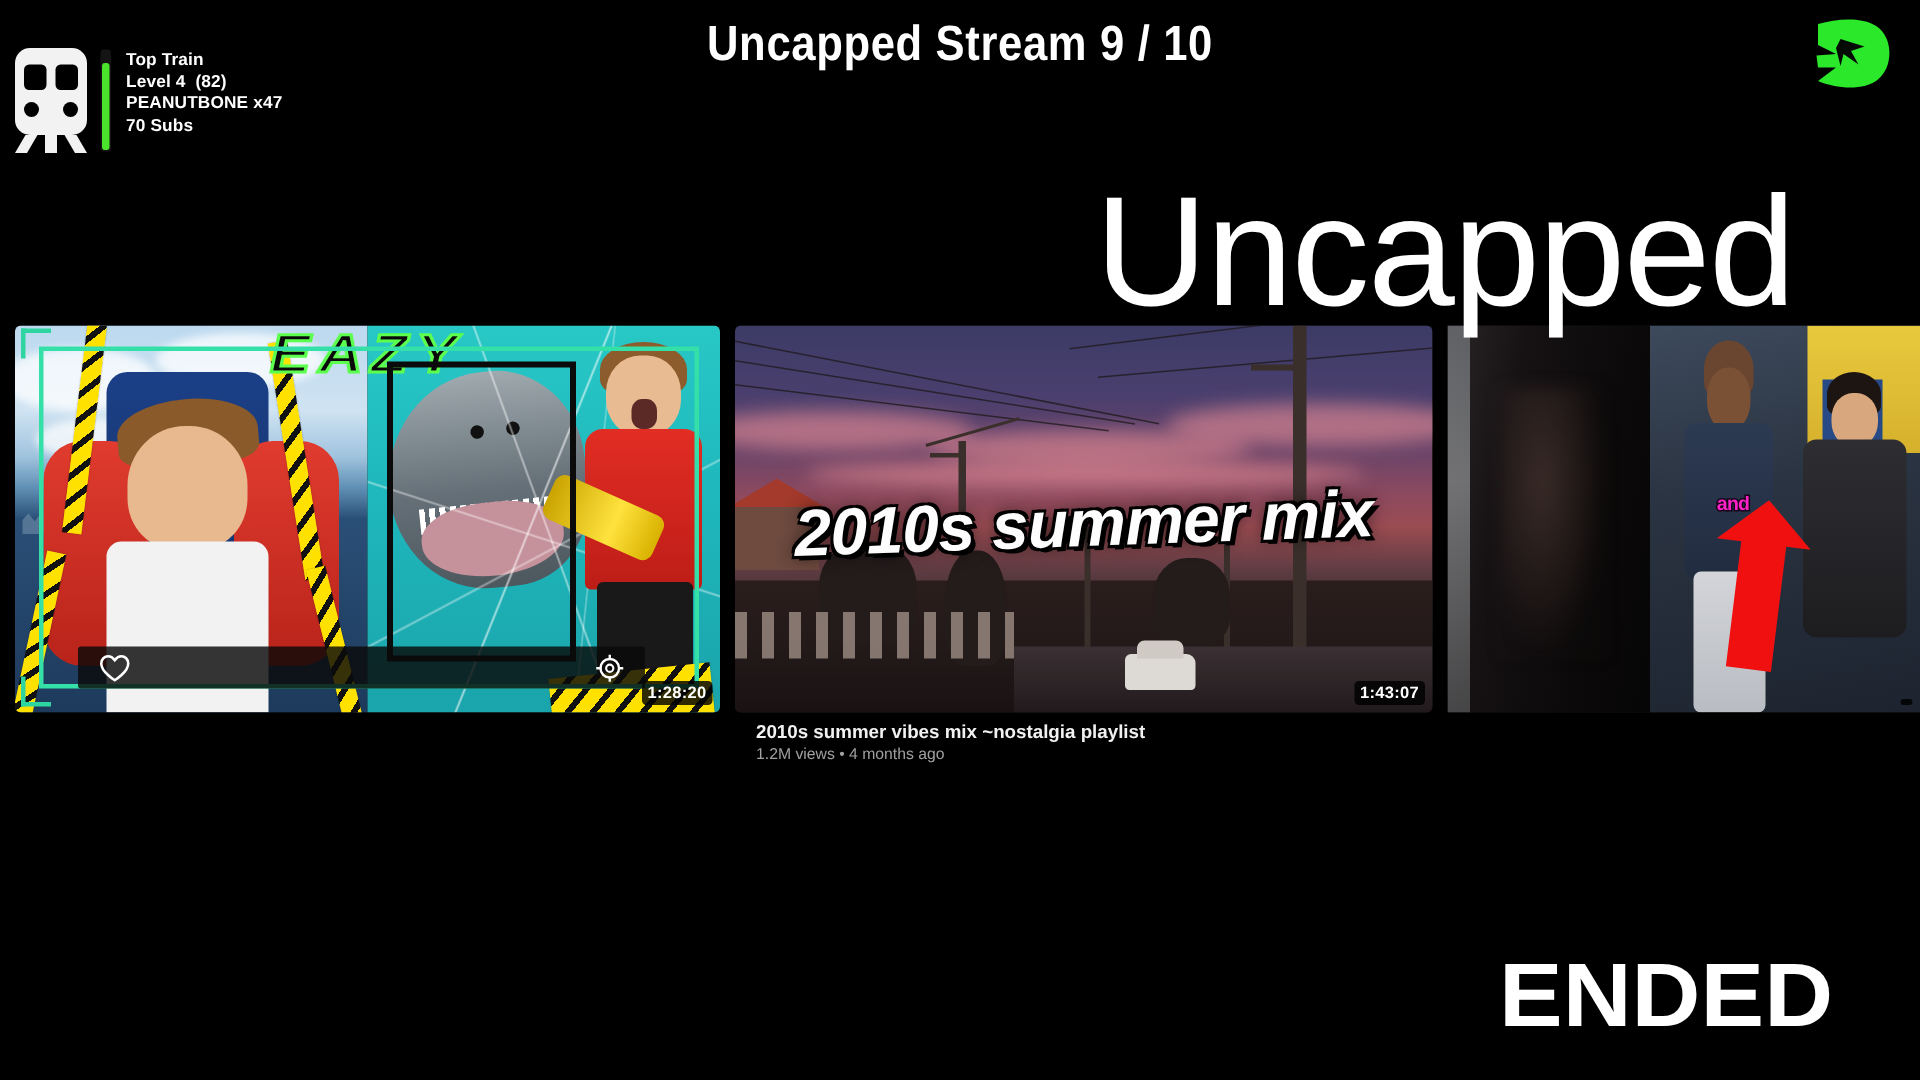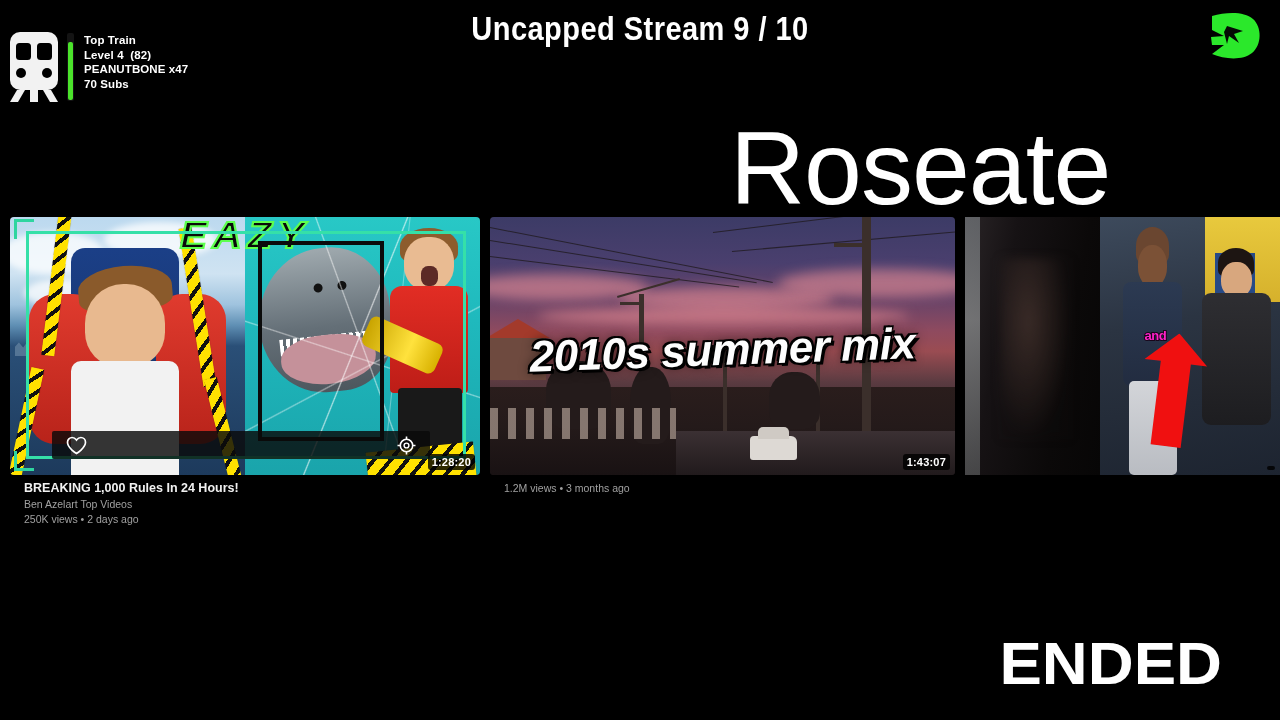--- a/index.html
+++ b/index.html
@@ -416,21 +416,21 @@
 
 <div id="stream-title">Uncapped Stream  9 / 10</div>
 
 <div id="brand-logo">
   <svg viewBox="0 0 60 54" xmlns="http://www.w3.org/2000/svg">
     <path fill="#2BE82B" d="M6 8c14-4 32-5 41 3 9 8 9 26-1 34C36 53 18 51 6 46l12-9H6l-1-8 13-1L6 22z"></path>
     <path fill="#040a04" d="M21 18l16 5-9 3 5 9-10-7-2 8-3-12z"></path>
   </svg>
 </div>
 
-<div id="sleeping-word">Roseate</div>
+<div id="sleeping-word">Uncapped</div>
 
 <div id="video-row">
 
   <div class="video-card" id="card1">
     <div class="thumb">
       <div class="rc-left">
         <div class="cloud" style="left:-4%;top:6%;width:44%;height:16%"></div>
         <div class="cloud" style="left:40%;top:2%;width:48%;height:14%"></div>
         <div class="cloud" style="left:6%;top:24%;width:34%;height:11%"></div>
         <div class="city"></div>
@@ -483,25 +483,20 @@
             <circle cx="9.5" cy="9.5" r="2.4" fill="none" stroke="#fff" stroke-width="1.4"></circle>
             <line x1="9.5" y1="0.5" x2="9.5" y2="4" stroke="#fff" stroke-width="1.6"></line>
             <line x1="9.5" y1="15" x2="9.5" y2="18.5" stroke="#fff" stroke-width="1.6"></line>
             <line x1="0.5" y1="9.5" x2="4" y2="9.5" stroke="#fff" stroke-width="1.6"></line>
             <line x1="15" y1="9.5" x2="18.5" y2="9.5" stroke="#fff" stroke-width="1.6"></line>
           </svg>
         </span>
       </div>
 
       <div class="duration">1:28:20</div>
-    </div>
-    <div class="meta">
-      <div class="v-title">BREAKING 1,000 Rules In 24 Hours!</div>
-      <div class="v-chan">Ben Azelart Top Videos</div>
-      <div class="v-stats">250K views • 2 days ago</div>
     </div>
   </div>
 
   <div class="video-card" id="card2">
     <div class="thumb">
       <div class="sky">
         <div class="pinkcloud" style="left:-6%;top:22%;width:40%;height:10%"></div>
         <div class="pinkcloud" style="left:28%;top:27%;width:46%;height:9%"></div>
         <div class="pinkcloud" style="left:62%;top:20%;width:44%;height:11%"></div>
         <div class="pinkcloud" style="left:10%;top:35%;width:80%;height:7%"></div>
@@ -523,21 +518,22 @@
       <div class="tree" style="left:30%;top:58%;width:9%;height:30%"></div>
       <div class="tree" style="left:12%;top:56%;width:14%;height:26%"></div>
       <div class="tree" style="left:60%;top:60%;width:11%;height:22%"></div>
       <div class="house"></div>
       <div class="fence"></div>
       <div class="car"></div>
       <div class="mix-text">2010s summer mix</div>
       <div class="duration">1:43:07</div>
     </div>
     <div class="meta">
-      <div class="v-stats">1.2M views • 3 months ago</div>
+      <div class="v-title">2010s summer vibes mix ~nostalgia playlist</div>
+      <div class="v-stats">1.2M views • 4 months ago</div>
     </div>
   </div>
 
   <div class="video-card" id="card3">
     <div class="thumb">
       <div class="g3-dark">
         <div class="lstrip"></div>
         <div class="blur-fig"></div>
       </div>
       <div class="g3-right">

